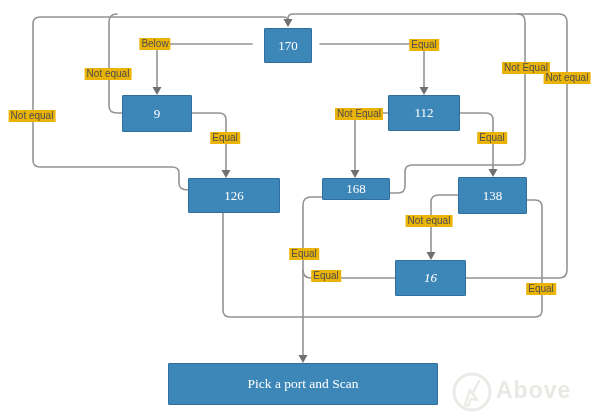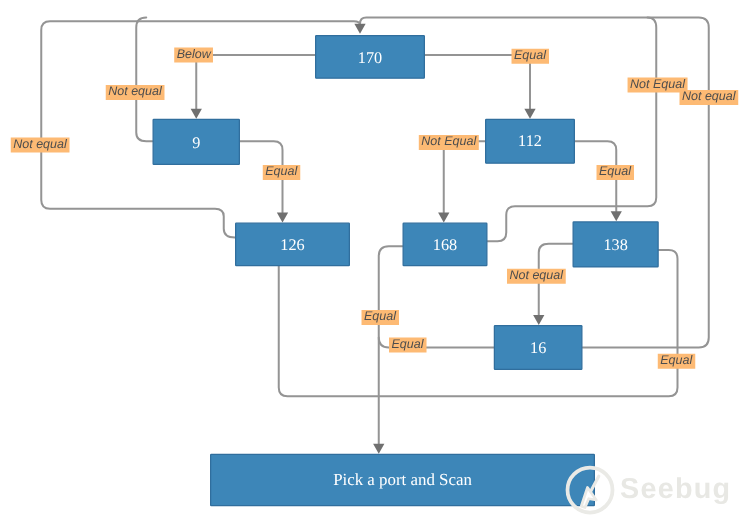--- a/index.html
+++ b/index.html
@@ -30,25 +30,24 @@
     color: #ffffff;
     font-family: "Liberation Serif", "DejaVu Serif", serif;
     font-size: 13px;
     border-radius: 1px;
   }
   .elabel {
     position: absolute;
     transform: translate(-50%, -50%);
     font-size: 10px;
     color: #4d4d4d;
-    background: #fdba74;
+    background: #eab308;
     padding: 0 2px;
     white-space: nowrap;
     line-height: 12px;
-    font-style: italic;
   }
   #watermark {
     position: absolute;
     left: 449px;
     top: 368px;
     width: 145px;
     height: 48px;
   }
   #wordmark {
     position: absolute;
@@ -99,28 +98,28 @@
       <path class="arrowhead" d="M 157,95 L 152.5,87 L 161.5,87 Z"></path>
       <path class="arrowhead" d="M 424,95 L 419.5,87 L 428.5,87 Z"></path>
       <path class="arrowhead" d="M 226,178 L 221.5,170 L 230.5,170 Z"></path>
       <path class="arrowhead" d="M 355,178 L 350.5,170 L 359.5,170 Z"></path>
       <path class="arrowhead" d="M 493,177 L 488.5,169 L 497.5,169 Z"></path>
       <path class="arrowhead" d="M 431,260 L 426.5,252 L 435.5,252 Z"></path>
       <path class="arrowhead" d="M 303,363 L 298.5,355 L 307.5,355 Z"></path>
     </g>
   </svg>
 
-  <div class="node" style="left:252px; top:28px;  width:88px; height:35px;">170</div>
+  <div class="node" style="left:264px; top:28px;  width:48px; height:35px;">170</div>
   <div class="node" style="left:122px; top:95px;  width:70px; height:37px;">9</div>
   <div class="node" style="left:388px; top:95px;  width:72px; height:36px;">112</div>
   <div class="node" style="left:188px; top:178px; width:92px; height:35px;">126</div>
-  <div class="node" style="left:322px; top:178px; width:68px; height:35px;">168</div>
+  <div class="node" style="left:322px; top:178px; width:68px; height:22px;">168</div>
   <div class="node" style="left:458px; top:177px; width:69px; height:37px;">138</div>
-  <div class="node" style="left:395px; top:260px; width:71px; height:36px;">16</div>
-  <div class="node" style="left:168px; top:363px; width:308px; height:42px; font-size:13.5px;">Pick a port and Scan</div>
+  <div class="node" style="left:395px; top:260px; width:71px; height:36px;font-style:italic;">16</div>
+  <div class="node" style="left:168px; top:363px; width:270px; height:42px; font-size:13.5px;">Pick a port and Scan</div>
 
   <span class="elabel" style="left:155px; top:44px;">Below</span>
   <span class="elabel" style="left:424px; top:45px;">Equal</span>
   <span class="elabel" style="left:225px; top:138px;">Equal</span>
   <span class="elabel" style="left:108px; top:74px;">Not equal</span>
   <span class="elabel" style="left:32px;  top:116px;">Not equal</span>
   <span class="elabel" style="left:359px; top:114px;">Not Equal</span>
   <span class="elabel" style="left:492px; top:138px;">Equal</span>
   <span class="elabel" style="left:526px; top:68px;">Not Equal</span>
   <span class="elabel" style="left:304px; top:254px;">Equal</span>
@@ -128,16 +127,16 @@
   <span class="elabel" style="left:541px; top:289px;">Equal</span>
   <span class="elabel" style="left:567px; top:78px;">Not equal</span>
   <span class="elabel" style="left:326px; top:276px;">Equal</span>
 
   <div id="watermark">
     <svg width="46" height="48" viewBox="0 0 46 48">
       <circle cx="23" cy="24" r="18" fill="none" stroke="#eaeae6" stroke-width="3"></circle>
       <path d="M 30,13 L 22,28" fill="none" stroke="#eaeae6" stroke-width="2.5" stroke-linecap="round"></path>
       <path d="M 16,37 L 21,22 L 28,32 L 22,31 L 19,38 Z" fill="#ffffff" stroke="#eaeae6" stroke-width="2.2" stroke-linejoin="round"></path>
     </svg>
-    <div id="wordmark">Seebug</div>
+    <div id="wordmark">Above</div>
   </div>
 
 </div>
 
 </body></html>

